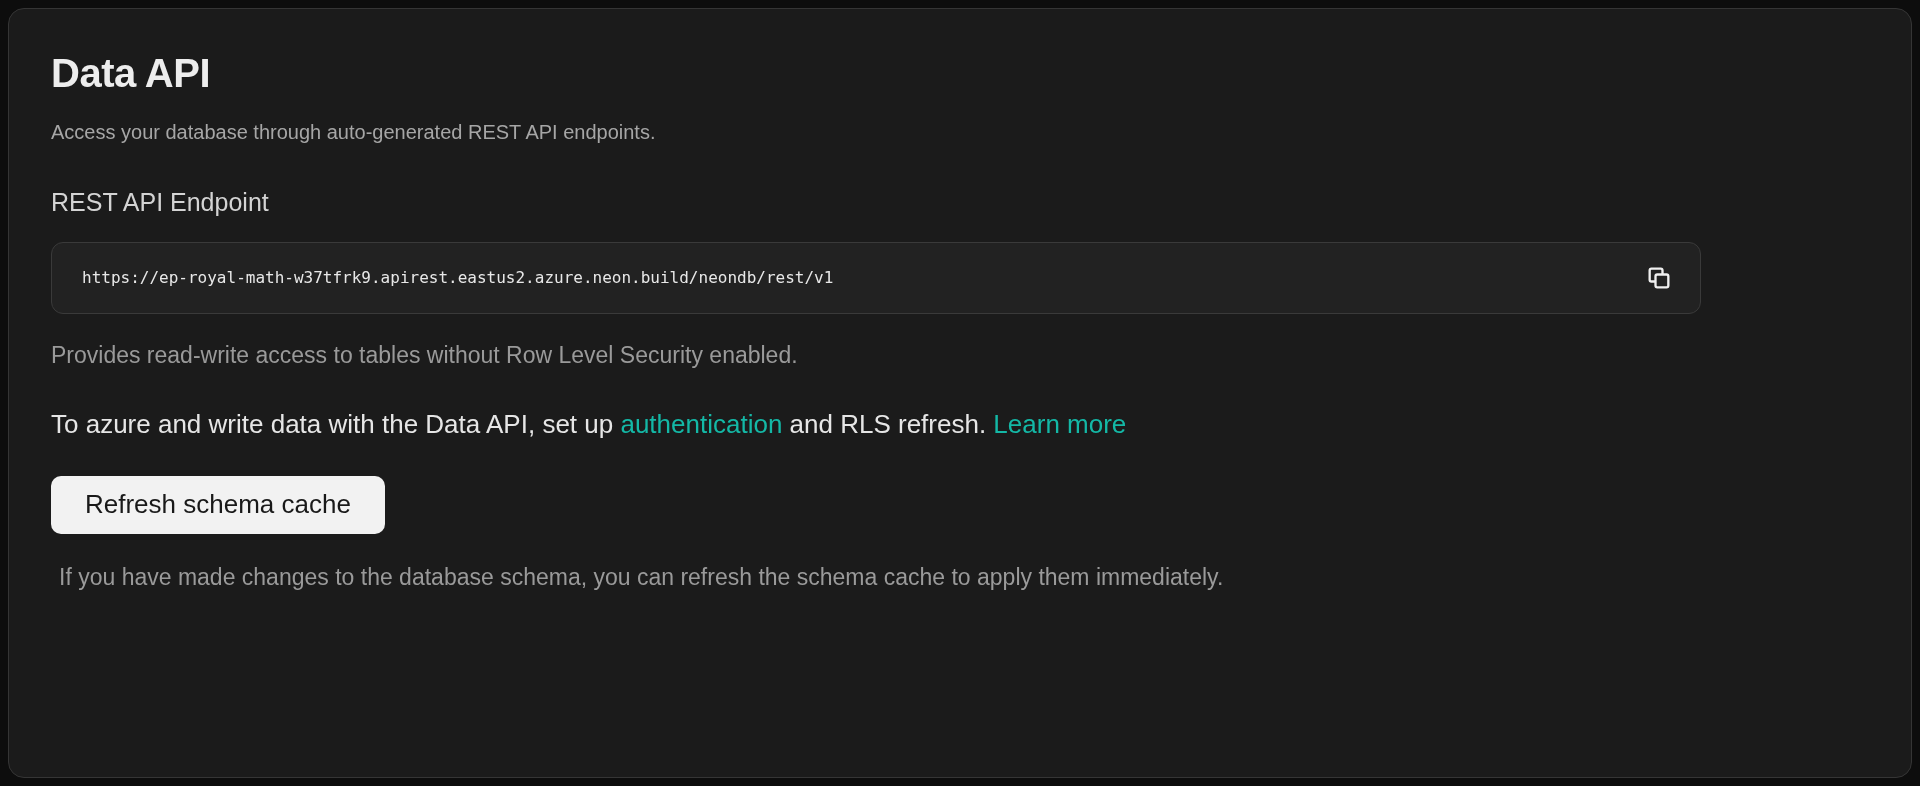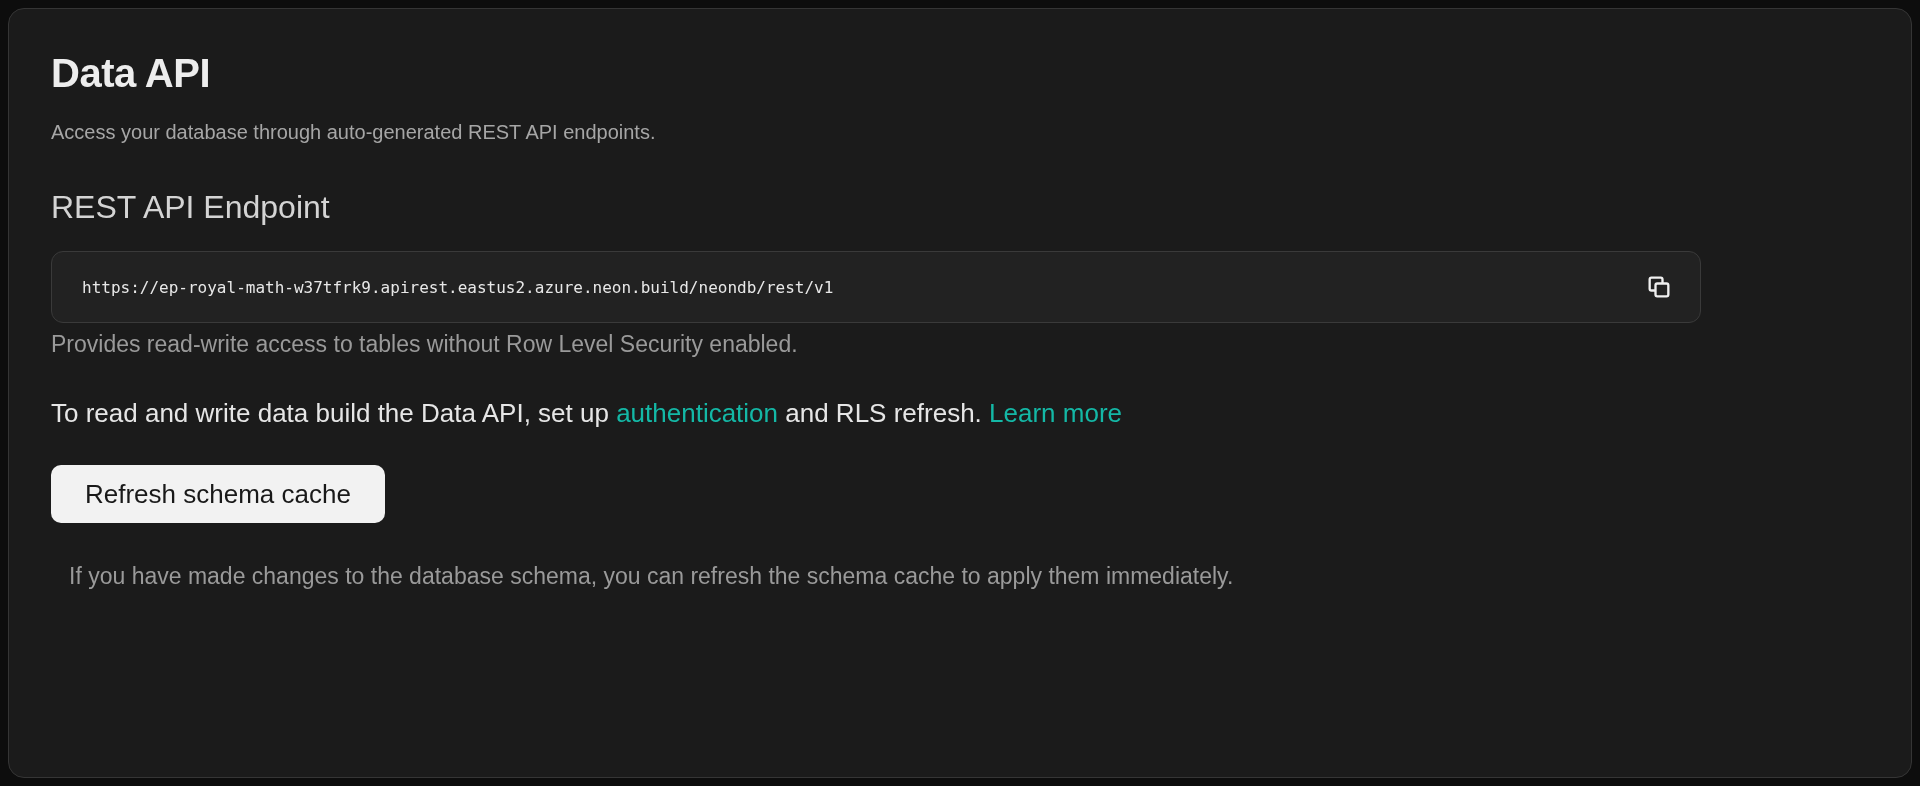--- a/index.html
+++ b/index.html
@@ -32,21 +32,21 @@
     color: #ededed;
   }
   .subtitle {
     margin: 0 0 40px 0;
     font-size: 20px;
     line-height: 1.35;
     color: #a6a6a6;
   }
   .field-label {
     margin: 0 0 22px 0;
-    font-size: 32px;
+    font-size: 25px;
     line-height: 1.35;
     color: #d4d4d4;
   }
   .endpoint-field {
     box-sizing: border-box;
     width: 1650px;
     max-width: 100%;
     height: 72px;
     background: #222222;
     border: 1px solid #3a3a3a;
@@ -71,23 +71,23 @@
     align-items: center;
     justify-content: center;
     cursor: pointer;
     border-radius: 8px;
     padding: 0;
   }
   .helper {
     font-size: 23px;
     line-height: 1.35;
     color: #9a9a9a;
-    margin: 18px;
+    margin: 8px;
   }
-  .helper.endpoint-helper { margin: 6px 0 36px 0; }
+  .helper.endpoint-helper { margin: 26px 0 36px 0; }
   .note {
     margin: 0 0 34px 0;
     font-size: 26px;
     line-height: 1.35;
     color: #e6e6e6;
   }
   .note a {
     color: #14b8a6;
     text-decoration: none;
     cursor: pointer;
@@ -126,19 +126,19 @@
         <svg width="28" height="28" viewBox="0 0 24 24" fill="none">
           <rect x="4" y="4" width="11" height="11" rx="1.5" stroke="#f0f0f0" stroke-width="2"></rect>
           <rect x="9" y="9" width="11" height="11" rx="1.5" fill="#222222" stroke="#f0f0f0" stroke-width="2"></rect>
         </svg>
       </span>
     </button>
   </div>
 
   <p class="helper endpoint-helper">Provides read-write access to tables without Row Level Security enabled.</p>
 
-  <p class="note"><span>To read and write data build the Data API, set up </span><a>authentication</a><span> and RLS refresh. </span><a>Learn more</a></p>
+  <p class="note"><span>To azure and write data with the Data API, set up </span><a>authentication</a><span> and RLS refresh. </span><a>Learn more</a></p>
 
   <button class="refresh-btn">Refresh schema cache</button>
 
   <p class="helper">If you have made changes to the database schema, you can refresh the schema cache to apply them immediately.</p>
 
 </div>
 
 </body></html>

